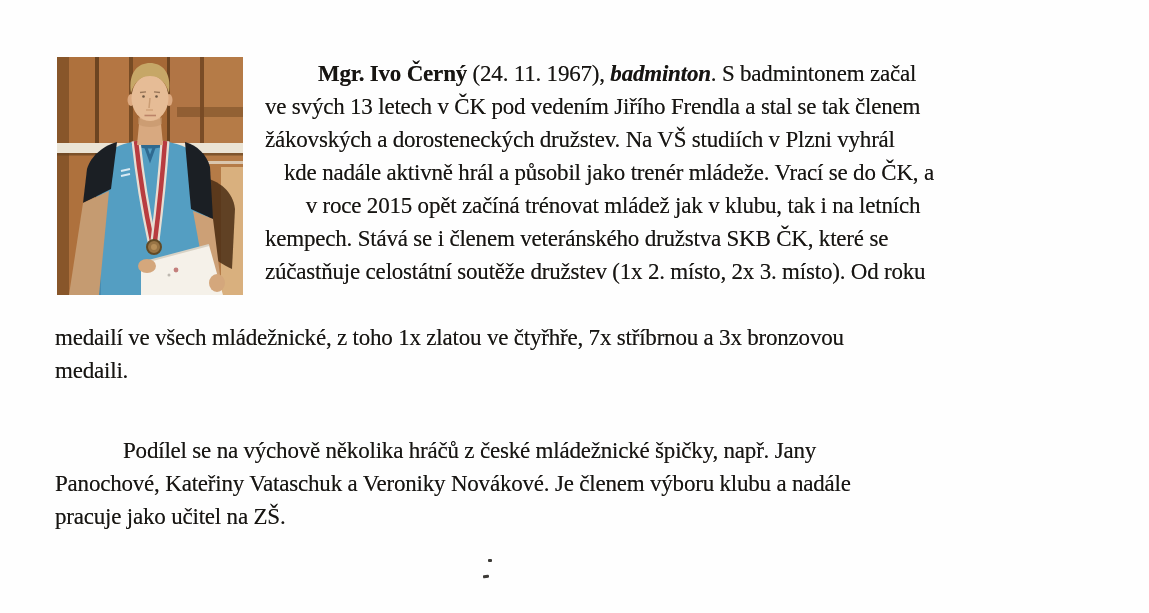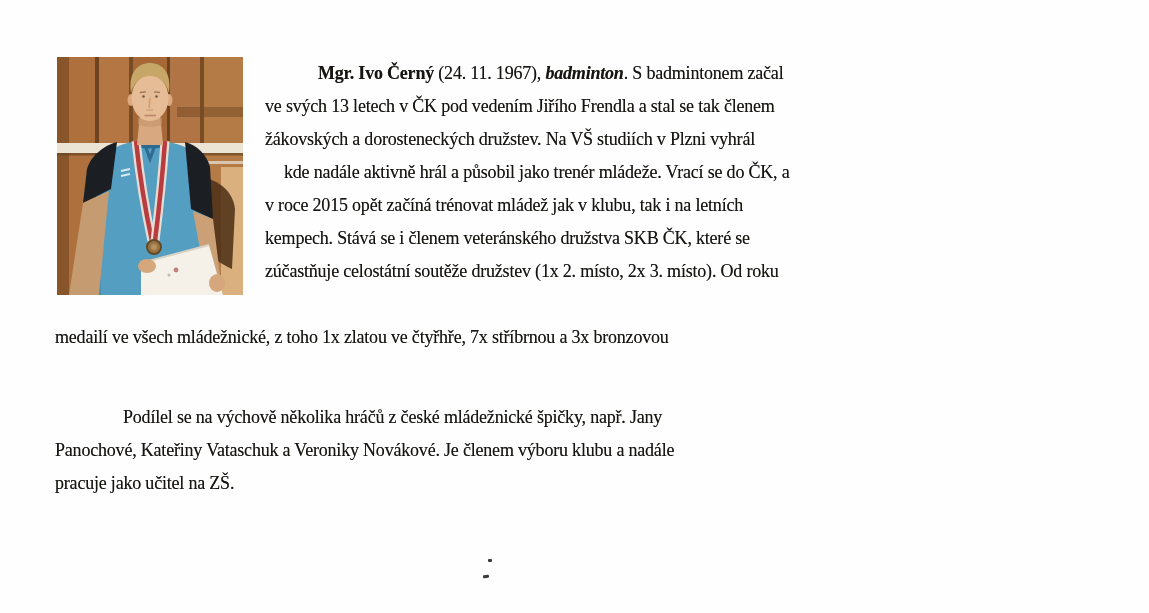--- a/index.html
+++ b/index.html
@@ -11,21 +11,21 @@
   .page{position:absolute;inset:0;}
   .photo{
     position:absolute;left:57px;top:57px;width:186px;height:238px;
     overflow:hidden;
   }
   .photo svg{display:block;filter:blur(.45px) saturate(.92);}
   .tblock{position:absolute;color:#171512;}
   .tblock-right{left:265px;top:57px;width:696px;}
   .tblock-full{left:55px;top:321px;width:906px;}
   .line{
-    height:33px;line-height:33px;font-size:18px;white-space:nowrap;
+    height:33px;line-height:33px;font-size:23px;white-space:nowrap;
     letter-spacing:-0.2px;
     text-shadow:0 0 .4px rgba(20,18,14,.55);
   }
   .ind{display:inline-block;height:1px;vertical-align:baseline;}
   .seg-bold{font-weight:bold;}
   .seg-bolditalic{font-weight:bold;font-style:italic;}
   .speck{position:absolute;background:#3c3a36;border-radius:1px;}
   .speck-1{left:488px;top:559px;width:4px;height:3px;}
   .speck-2{left:483px;top:575px;width:6px;height:3px;transform:rotate(-8deg);}
 </style>
@@ -113,27 +113,28 @@
         </g>
       </g>
     </svg>
   </div>
 
   <div class="tblock tblock-right">
       <div class="line" style="word-spacing: 0px;"><span class="ind" style="width: 53px;"></span><span class="seg-bold">Mgr. Ivo Černý </span><span>(24. 11. 1967), </span><span class="seg-bolditalic">badminton</span><span>. S badmintonem začal</span></div>
       <div class="line" style="word-spacing: 0px;"><span>ve svých 13 letech v ČK pod vedením Jiřího Frendla a stal se tak členem</span></div>
       <div class="line" style="word-spacing: 0px;"><span>žákovských a dorosteneckých družstev. Na VŠ studiích v Plzni vyhrál</span></div>
       <div class="line" style="word-spacing: 0px; margin-left: 19px;"><span>kde nadále aktivně hrál a působil jako trenér mládeže. Vrací se do ČK, a</span></div>
-      <div class="line" style="word-spacing: 0px;"><span>v roce 2015 opět začíná trénovat mládež jak v klubu, tak i na letních</span></div>
+      <div class="line" style="word-spacing: 0px; text-align: center;"><span>v roce 2015 opět začíná trénovat mládež jak v klubu, tak i na letních</span></div>
       <div class="line" style="word-spacing: 0px;"><span>kempech. Stává se i členem veteránského družstva SKB ČK, které se</span></div>
       <div class="line" style="word-spacing: 0px;"><span>zúčastňuje celostátní soutěže družstev (1x 2. místo, 2x 3. místo). Od roku</span></div>
     </div>
 
   <div class="tblock tblock-full">
       <div class="line" style="word-spacing: 0px;"><span>medailí ve všech mládežnické, z toho 1x zlatou ve čtyřhře, 7x stříbrnou a 3x bronzovou</span></div>
+      <div class="line last"><span>medaili.</span></div>
       <div class="line" style="word-spacing: 0px; margin-top: 47px;"><span class="ind" style="width: 68px;"></span><span>Podílel se na výchově několika hráčů z české mládežnické špičky, např. Jany</span></div>
       <div class="line" style="word-spacing: 0px;"><span>Panochové, Kateřiny Vataschuk a Veroniky Novákové. Je členem výboru klubu a nadále</span></div>
       <div class="line last"><span>pracuje jako učitel na ZŠ.</span></div>
     </div>
 
   <div class="speck speck-1"></div>
   <div class="speck speck-2"></div>
 
 </div>
 

